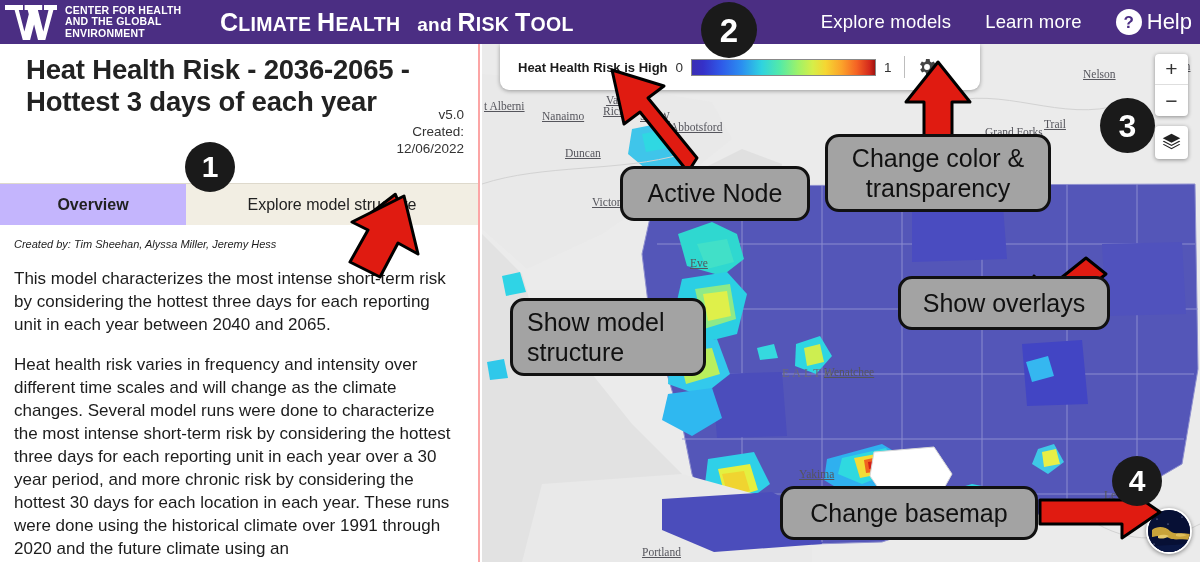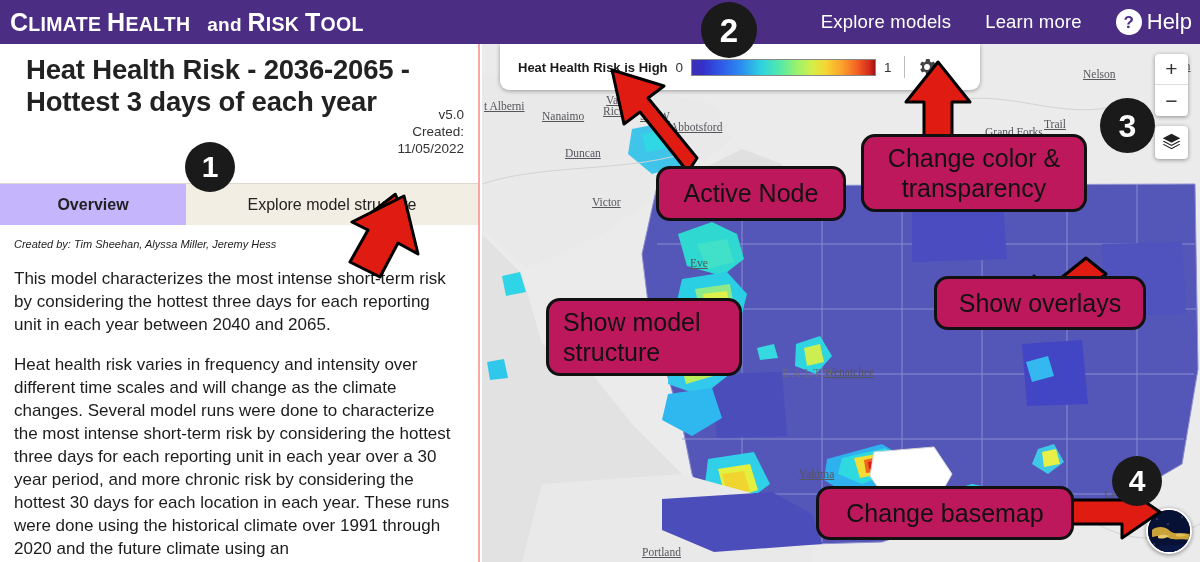--- a/index.html
+++ b/index.html
@@ -135,54 +135,63 @@
   }
 
   
   #overlay { position: absolute; left: 0; top: 0; width: 1200px; height: 562px; pointer-events: none; }
   .step-badge {
     position: absolute; border-radius: 50%; background: #1a1a1a;
     color: #ffffff; font-weight: 700; display: flex;
     align-items: center; justify-content: center; line-height: 1;
   }
   .callout {
-    position: absolute; background: #be185d; border: 3px solid #111;
+    position: absolute; background: #a3a3a3; border: 3px solid #111;
     border-radius: 14px; color: #111; display: flex; align-items: center;
     justify-content: center; text-align: center; padding: 4px 14px;
     font-family: "Liberation Sans", sans-serif;
-    margin-left: 36px;
   }
 </style>
 </head>
 <body>
 
 <div id="app">
 
   <div id="header">
+    <div id="uw-logo-block">
+      <svg id="uw-w" viewBox="0 0 54 42">
+        <path d="M1 4 h18 v5 h-4.2 l5.6 21.5 4.4-17.3 -1.1-4.2 H20.6 V4 h17.6 v5 h-4.3 l5.4 21.4 5.2-21.4 H40 V4 h13 v5 h-3.6 L41.3 39 H34 L30.1 23.4 26.1 39 H18.8 L10.6 9 H1 z" fill="#ffffff"></path>
+      </svg>
+      <div id="uw-wordmark">
+        <div>Center for Health</div>
+        <div>and the Global</div>
+        <div>Environment</div>
+      </div>
+    </div>
     <div id="app-title">
       <span class="cap">C</span><span class="sml">LIMATE </span><span class="cap">H</span><span class="sml">EALTH </span><span class="and">and </span><span class="cap">R</span><span class="sml">ISK </span><span class="cap">T</span><span class="sml">OOL</span>
     </div>
     <div id="header-nav">
       <div class="nav-link">Explore models</div>
       <div class="nav-link">Learn more</div>
       <div id="help-group">
         <div id="help-badge">?</div>
         <div id="help-label">Help</div>
       </div>
     </div>
   </div>
 
   <div id="sidebar">
     <div id="sidebar-head">
       <div id="model-title">Heat Health Risk - 2036-2065 - Hottest 3 days of each year</div>
     </div>
     <div id="version-block">
       <div>v5.0</div>
       <div>Created:</div>
-      <div>11/05/2022</div>
+      <div>12/06/2022</div>
     </div>
     <div id="tabbar">
       <div class="tab active">Overview</div>
       <div class="tab inactive">Explore model structure</div>
     </div>
     <div id="sidebar-body">
       <div id="credits">Created by: Tim Sheehan, Alyssa Miller, Jeremy Hess</div>
       <div class="para">This model characterizes the most intense short-term risk by considering the hottest three days for each reporting unit in each year between 2040 and 2065.</div>
       <div class="para">Heat health risk varies in frequency and intensity over different time scales and will change as the climate changes. Several model runs were done to characterize the most intense short-term risk by considering the hottest three days for each reporting unit in each year over a 30 year period, and more chronic risk by considering the hottest 30 days for each location in each year. These runs were done using the historical climate over 1991 through 2020 and the future climate using an</div>
     </div>

